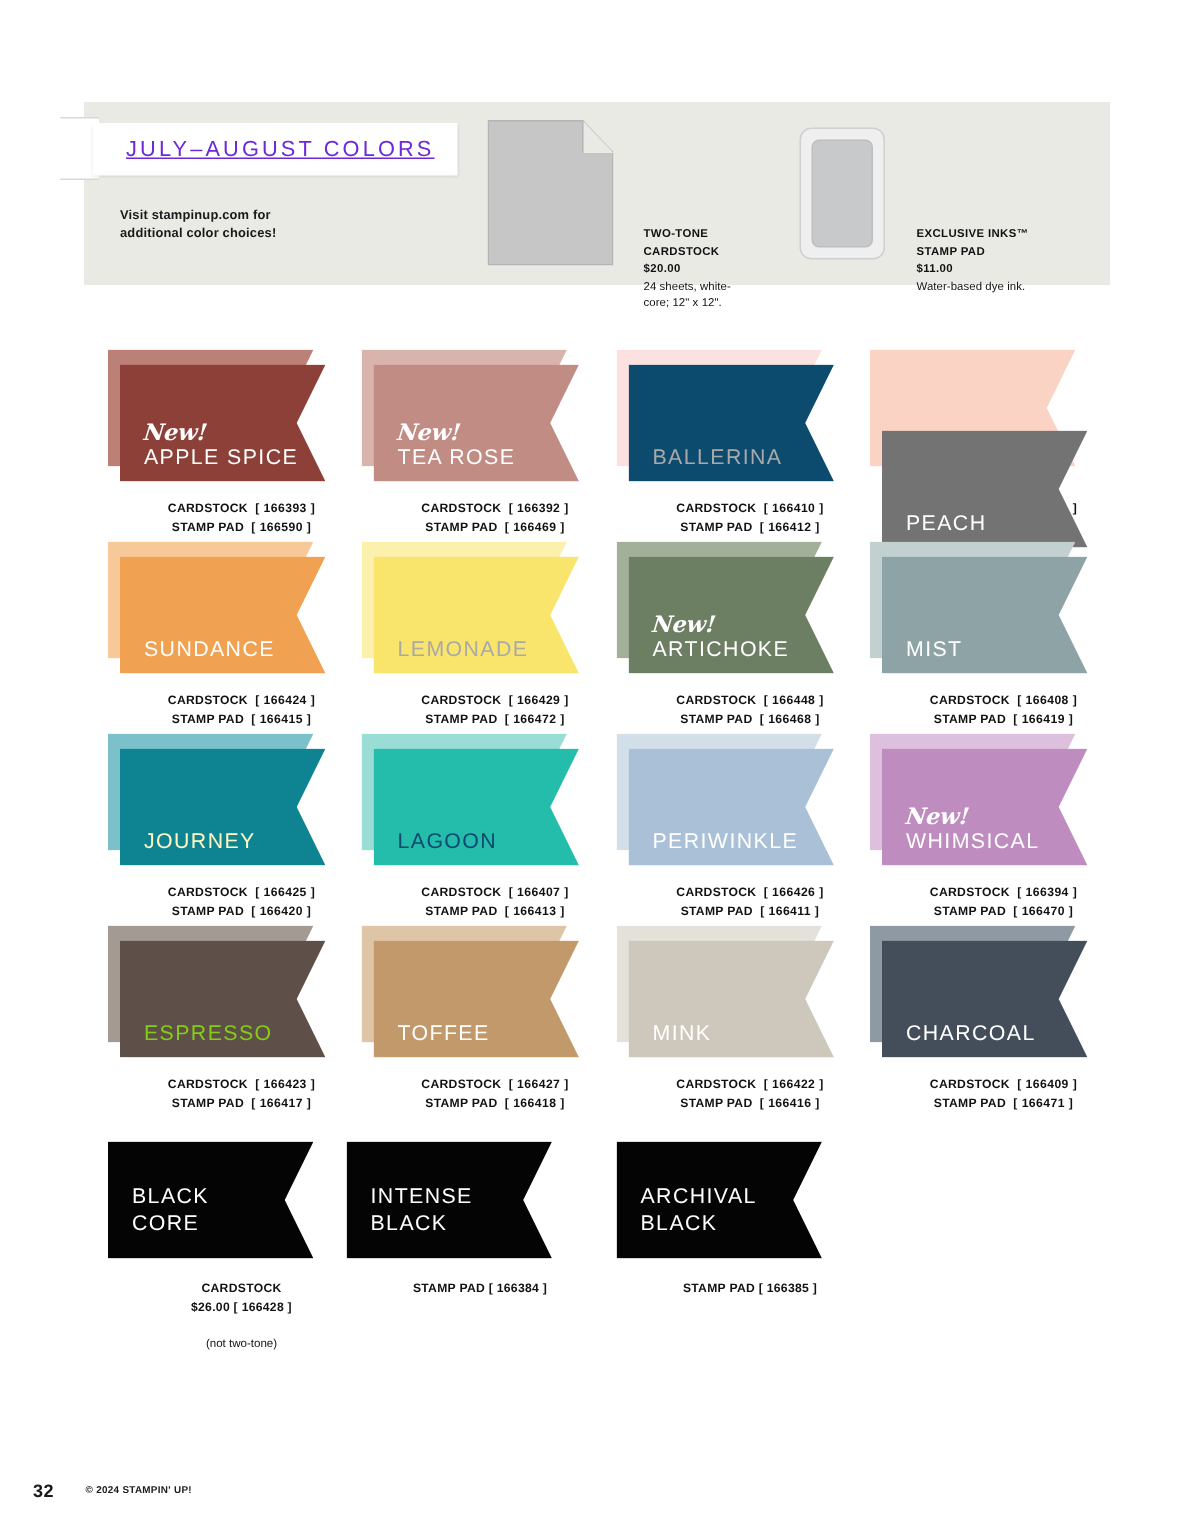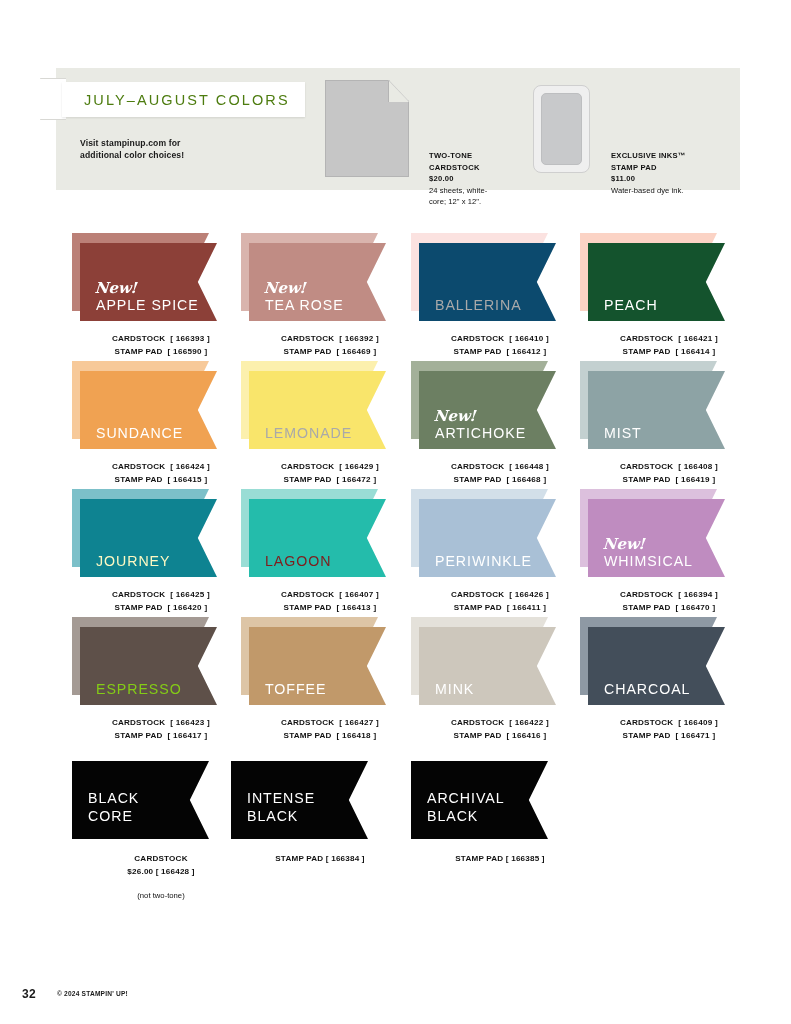--- a/index.html
+++ b/index.html
@@ -31,23 +31,24 @@
     position:absolute; left:62px; top:82px;
     width:243px; height:35px;
     background:#ffffff;
     box-shadow:0 1px 2px rgba(0,0,0,0.10);
     display:flex; align-items:center;
   }
   .title-tab .title-text{
     margin-left:22px;
     font-size:14.5px;
     letter-spacing:2.1px;
-    color:#4d7c0f;
+    color:#6d28d9;
     font-weight:400;
     white-space:nowrap;
+    text-decoration:underline;
   }
   .visit-note{
     position:absolute; left:80px; top:137px;
     font-size:8.6px; font-weight:bold;
     line-height:1.45; color:#1a1a1a;
     letter-spacing:0.12px;
   }
 
   
   .callout{ position:absolute; display:flex; align-items:flex-start; }
@@ -241,21 +242,21 @@
         </div>
       </div>
       <div class="caption">
         <div><span>CARDSTOCK</span>&nbsp; <span class="num">[ 166410 ]</span></div>
         <div><span>STAMP PAD</span>&nbsp; <span class="num">[ 166412 ]</span></div>
       </div>
     </div>
     <div class="cell" style="left: 580px; top: 233px;">
       <div class="flag-wrap">
         <div class="flag-back" style="background: rgb(251, 211, 197);"></div>
-        <div class="flag-front" style="background: #14532d;">
+        <div class="flag-front" style="background: #737373; margin-top: 44px;">
           <div class="flag-label" style="color: rgb(255, 255, 255);">
             <span class="name-text">PEACH</span>
           </div>
         </div>
       </div>
       <div class="caption">
         <div><span>CARDSTOCK</span>&nbsp; <span class="num">[ 166421 ]</span></div>
         <div><span>STAMP PAD</span>&nbsp; <span class="num">[ 166414 ]</span></div>
       </div>
     </div>
@@ -327,21 +328,21 @@
       </div>
       <div class="caption">
         <div><span>CARDSTOCK</span>&nbsp; <span class="num">[ 166425 ]</span></div>
         <div><span>STAMP PAD</span>&nbsp; <span class="num">[ 166420 ]</span></div>
       </div>
     </div>
     <div class="cell" style="left: 241px; top: 489px;">
       <div class="flag-wrap">
         <div class="flag-back" style="background: rgb(153, 221, 213);"></div>
         <div class="flag-front" style="background: rgb(36, 188, 171);">
-          <div class="flag-label" style="color: #7f1d1d;">
+          <div class="flag-label" style="color: #0c4a6e;">
             <span class="name-text">LAGOON</span>
           </div>
         </div>
       </div>
       <div class="caption">
         <div><span>CARDSTOCK</span>&nbsp; <span class="num">[ 166407 ]</span></div>
         <div><span>STAMP PAD</span>&nbsp; <span class="num">[ 166413 ]</span></div>
       </div>
     </div>
     <div class="cell" style="left: 411px; top: 489px;">

